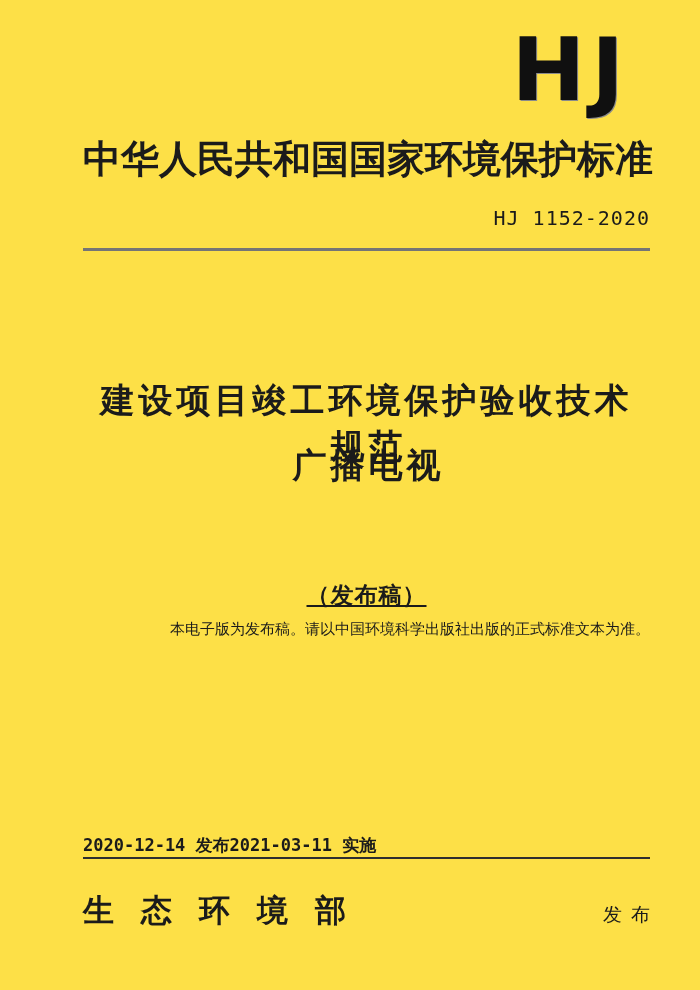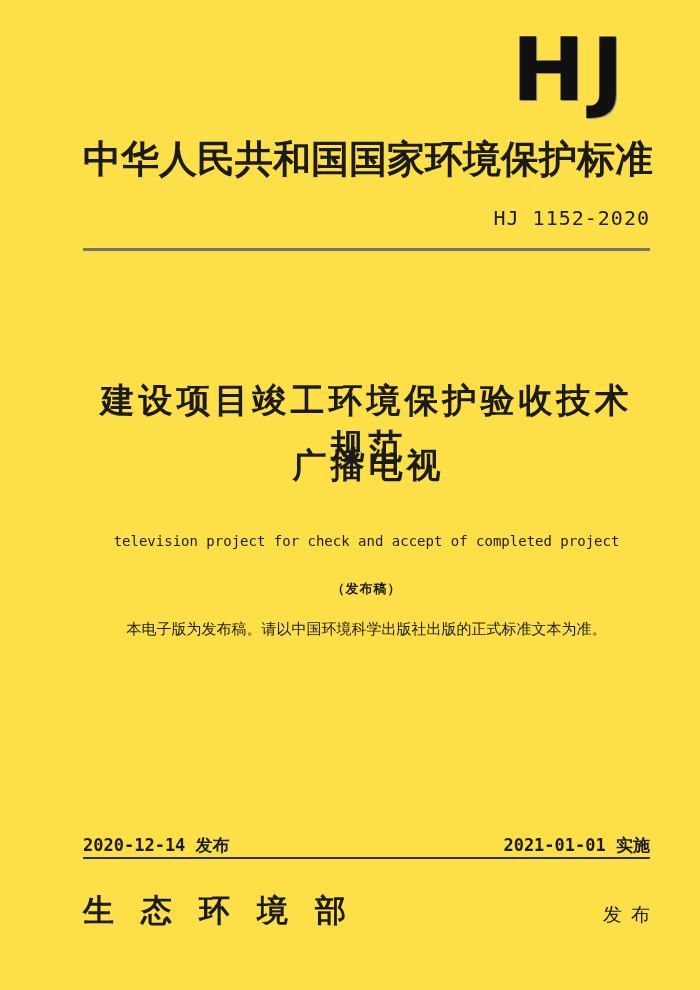--- a/index.html
+++ b/index.html
@@ -74,37 +74,38 @@
     font-size: 14px;
     font-weight: 500;
     white-space: nowrap;
   }
   .en-title-1 { top: 499px; }
   .en-title-2 { top: 533px; }
 
   .draft-label {
     top: 580px;
     text-align: center;
-    font-size: 13px;
+    font-size: 23px;
     font-weight: bold;
     letter-spacing: 1px;
+    text-decoration: underline;
   }
 
   .edition-note {
     top: 620px;
-    text-align: center;
+    text-align: right;
     font-family: "DejaVu Serif", "Liberation Serif", serif;
     font-size: 15px;
     white-space: nowrap;
   }
 
   .dates-row {
     top: 834px;
     display: flex;
-    justify-content: space-between;
+    justify-content: flex-start;
     align-items: baseline;
     font-family: "DejaVu Sans Mono", "Liberation Mono", monospace;
     font-size: 17px;
     font-weight: 600;
   }
 
   .rule-bottom {
     top: 857px;
     height: 2px;
     background: #2e2e2e;
@@ -148,29 +149,28 @@
 
   <div class="content main-title-2">
     <span>广播电视</span>
   </div>
 
   <div class="content main-title-1">
     <span>建设项目竣工环境保护验收技术规范</span>
   </div>
 
 
-  <div class="content en-title-2">television project for check and accept of completed project</div>
 
   <div class="content draft-label">（发布稿）</div>
 
   <div class="content edition-note">本电子版为发布稿。请以中国环境科学出版社出版的正式标准文本为准。</div>
 
   <div class="content dates-row">
     <span>2020-12-14 发布</span>
-    <span>2021-01-01 实施</span>
+    <span>2021-03-11 实施</span>
   </div>
 
   <div class="content rule-bottom"></div>
 
   <div class="content issuer-row">
     <span class="issuer-name">生态环境部</span>
     <span class="issuer-verb">发布</span>
   </div>
 
 </div>

